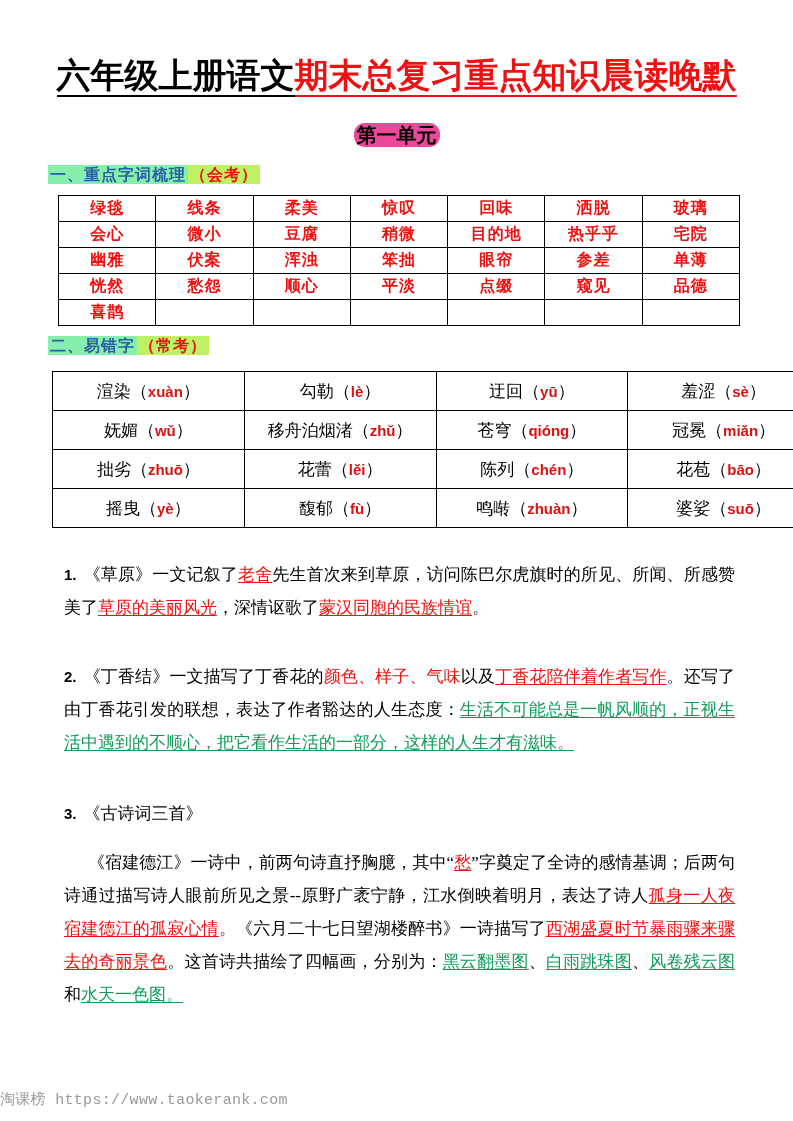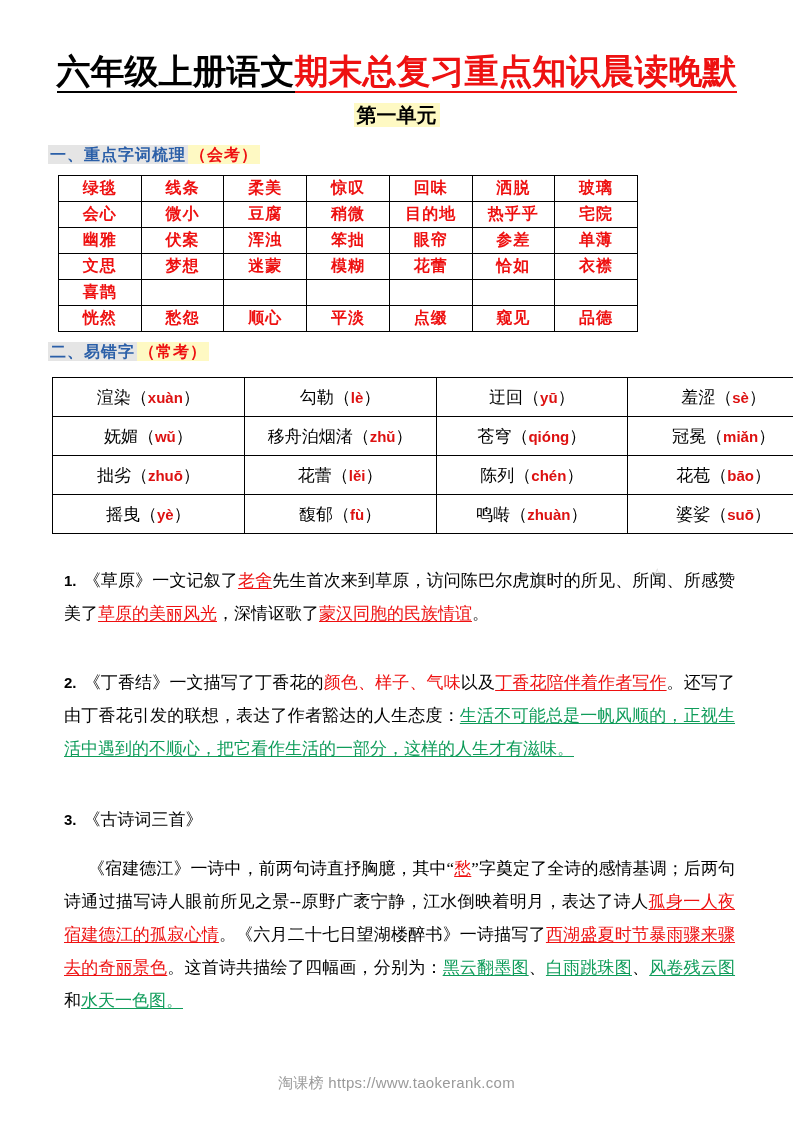--- a/index.html
+++ b/index.html
@@ -19,22 +19,22 @@
     position: relative;
     width: 793px;
     height: 1121px;
     box-sizing: border-box;
     padding: 0;
   }
 
   
   .doc-title {
     text-align: center;
-    margin: 0;
-    padding-top: 54px;
+    margin: 16px;
+    padding-top: 42px;
     white-space: nowrap;
     line-height: 1.05;
   }
   .doc-title span {
     font-size: 34px;
     font-weight: bold;
     letter-spacing: 0px;
     border-bottom: 2px solid currentColor;
     padding-bottom: 1px;
     font-family: "Liberation Serif", "DejaVu Serif", serif;
@@ -43,60 +43,61 @@
   .title-red   { color: #ee1111; }
 
   .unit-line {
     text-align: center;
     margin: 0;
     padding-top: 12px;
   }
   .unit-line span {
     font-size: 20px;
     font-weight: bold;
-    background: #fef9c3;
+    background: #ec4899;
     color: #000000;
     padding: 1px 3px;
+    border-radius: 11px;
   }
 
   
   .sec-head {
     margin: 0;
     padding-left: 48px;
     white-space: nowrap;
     line-height: 1.3;
   }
   .sec-head .cn {
     font-size: 16px;
     font-weight: bold;
     color: #2b5fa8;
-    background: #e5e5e5;
+    background: #86efac;
     padding: 1px 2px;
     letter-spacing: 1px;
   }
   .sec-head .paren {
     font-size: 16px;
     font-weight: bold;
     color: #ee1111;
-    background: #fef9c3;
+    background: #bef264;
     padding: 1px 2px;
     letter-spacing: 1px;
   }
   .sec1 { padding-top: 16px; }
   .sec2 { padding-top: 10px; }
   .sec3 { padding-top: 8px; }
 
   
   table {
     border-collapse: collapse;
     table-layout: fixed;
   }
   .tbl-words {
     margin: 10px 8px 0 58px;
-    width: 580px;
+    width: 682px;
     padding-left: 12px;
   }
   .tbl-words td {
     border: 1px solid #000000;
     height: 25px;
     text-align: center;
     vertical-align: middle;
     color: #ee1111;
     font-size: 16px;
     font-weight: bold;
@@ -161,24 +162,24 @@
     line-height: 14px;
     pointer-events: none;
   }
 
   
   .watermark {
     position: absolute;
     left: 0;
     right: 0;
     bottom: 28px;
-    text-align: center;
+    text-align: left;
     font-size: 15px;
     color: #9a9a9a;
-    font-family: Liberation Sans, sans-serif;
+    font-family: Liberation Mono, monospace;
     letter-spacing: 0.3px;
   }
 </style>
 </head>
 <body>
 
 <div class="page">
 
   <div class="doc-title">
     <span class="title-black">六年级上册语文</span><span class="title-red">期末总复习重点知识晨读晚默</span>
@@ -215,46 +216,37 @@
         <tr>
           <td>幽雅</td>
           <td>伏案</td>
           <td>浑浊</td>
           <td>笨拙</td>
           <td>眼帘</td>
           <td>参差</td>
           <td>单薄</td>
         </tr>
         <tr>
-          <td>文思</td>
-          <td>梦想</td>
-          <td>迷蒙</td>
-          <td>模糊</td>
-          <td>花蕾</td>
-          <td>恰如</td>
-          <td>衣襟</td>
-        </tr>
-        <tr>
-          <td>喜鹊</td>
-          <td></td>
-          <td></td>
-          <td></td>
-          <td></td>
-          <td></td>
-          <td></td>
-        </tr>
-        <tr>
           <td>恍然</td>
           <td>愁怨</td>
           <td>顺心</td>
           <td>平淡</td>
           <td>点缀</td>
           <td>窥见</td>
           <td>品德</td>
         </tr>
+        <tr>
+          <td>喜鹊</td>
+          <td></td>
+          <td></td>
+          <td></td>
+          <td></td>
+          <td></td>
+          <td></td>
+        </tr>
       </tbody>
   </table>
 
   <div class="sec-head sec2">
     <span class="cn">二、易错字</span><span class="paren">（常考）</span>
   </div>
 
   <table class="tbl-pinyin">
     <tbody id="pinyin-rows">
         <tr>

